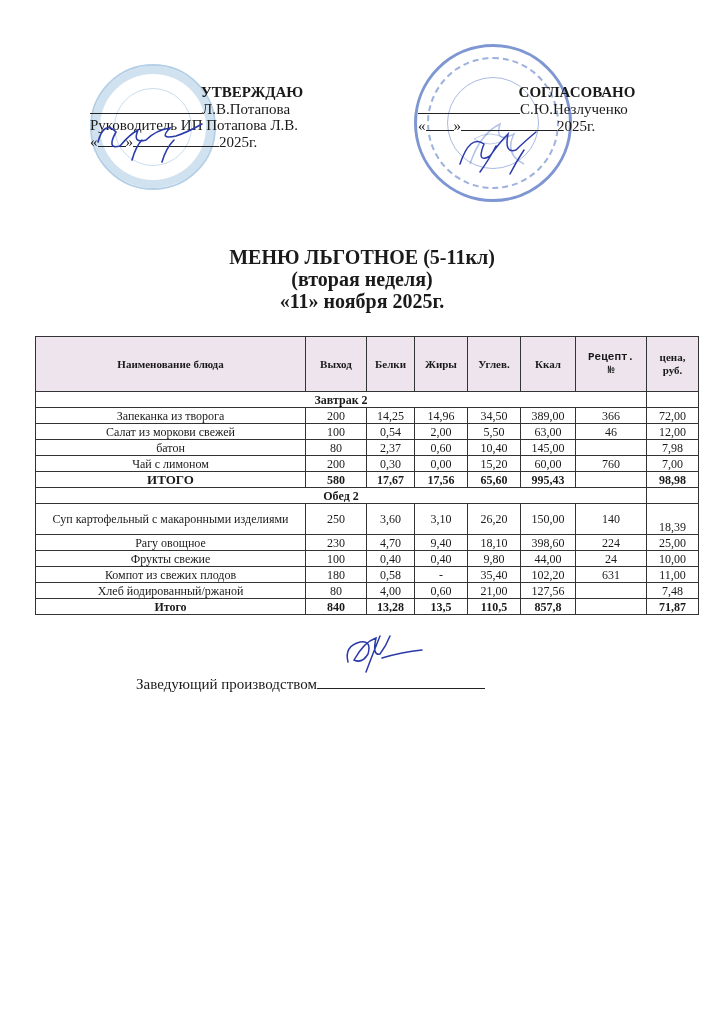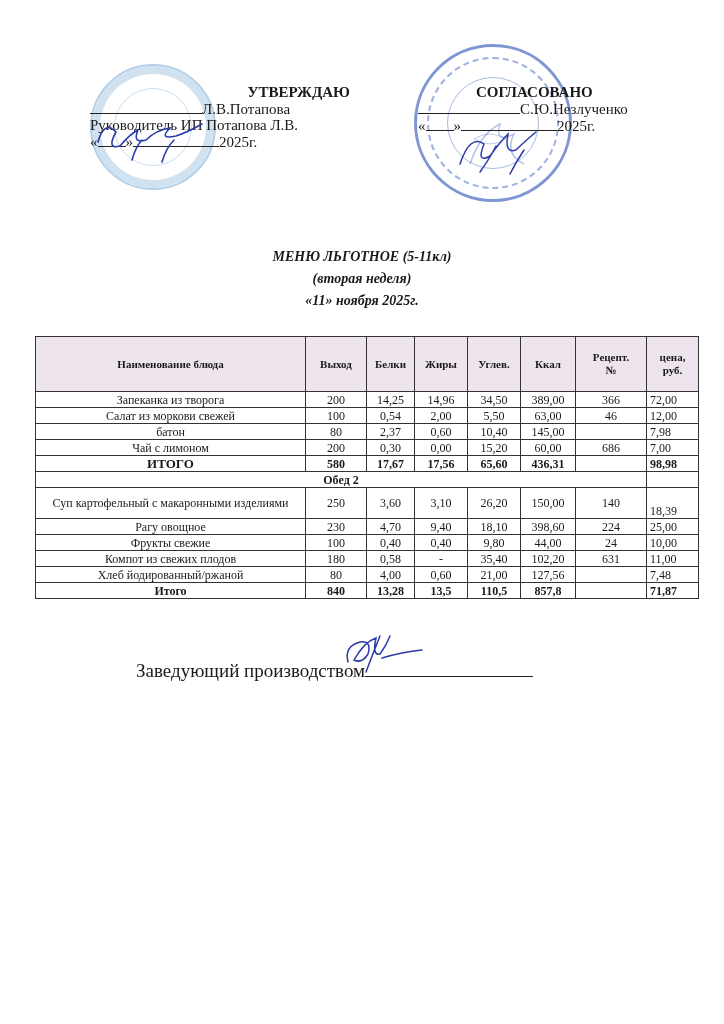--- a/index.html
+++ b/index.html
@@ -50,37 +50,36 @@
       font-size: 15px;
       line-height: 16px;
     }
     .approve-block { left: 90px; top: 84px; width: 260px; }
     .agree-block { left: 418px; top: 84px; width: 260px; }
     .block-title {
       font-weight: bold;
       text-align: center;
       display: block;
     }
-    .approve-block .block-title { padding-left: 20px; text-align: right; margin-left: 44px; }
-    .agree-block .block-title { text-align: left; margin-left: 58px; }
+    .approve-block .block-title { padding-left: 20px; text-align: center; margin-left: 44px; }
+    .agree-block .block-title { text-align: center; margin-left: 58px; }
     .line { display: block; white-space: nowrap; }
     .underline {
       display: inline-block;
       border-bottom: 1px solid #222;
       height: 13px;
       vertical-align: baseline;
     }
     .titles {
       position: absolute;
       left: 0; width: 724px;
       top: 246px;
       text-align: center;
       font-weight: bold;
-      font-size: 14px;
-      font-style: italic;
+      font-size: 20px;
     }
     .titles div { height: 22px; line-height: 22px; }
     table.menu {
       position: absolute;
       left: 35px; top: 336px;
       width: 663px;
       border-collapse: collapse;
       font-size: 12px;
       table-layout: fixed;
       border-radius: 15px;
@@ -93,34 +92,34 @@
     }
     table.menu th {
       background: #ede4ee;
       font-weight: bold;
       font-size: 11px;
       text-align: center;
       height: 30px;
       line-height: 13px;
     }
     table.menu td.num { text-align: center; }
-    table.menu td.price { text-align: left; }
+    table.menu td.price { text-align: center; }
     table.menu td.section {
       text-align: center;
       font-weight: bold;
     }
     table.menu tr.total td { font-weight: bold; }
     table.menu tr.total td.name-total-caps { font-size: 13px; }
     table.menu tr.tall td { height: 30px; }
     table.menu tr.tall td.price { vertical-align: bottom; }
     table.menu td.name { text-align: center; }
     .footer {
       position: absolute;
-      left: 136px; top: 660px;
-      font-size: 19px;
+      left: 136px; top: 675px;
+      font-size: 15px;
       white-space: nowrap;
     }
   </style>
 </head>
 <body>
 
 <div class="stamp stamp-left"></div>
 <div class="stamp stamp-right">
   <svg width="152" height="152" viewBox="0 0 152 152" style="position:absolute;left:-3px;top:-3px;">
     <path d="M56 120 q10 -30 30 -40 q-6 20 14 10 q-10 20 10 30" fill="none" stroke="rgba(40,80,180,0.35)" stroke-width="1.5"></path>
@@ -174,26 +173,30 @@
     <col style="width:52px">
   </colgroup>
   <thead>
     <tr>
       <th>Наименование блюда</th>
       <th>Выход</th>
       <th>Белки</th>
       <th style="padding:12px 10px;">Жиры</th>
       <th>Углев.</th>
       <th>Ккал</th>
-      <th style="padding:0 12px;">Рецепт. №</th>
+      <th style="padding:0 12px;font-family:Liberation Mono, monospace;">Рецепт. №</th>
       <th>цена, руб.</th>
     </tr>
   </thead>
   <tbody>
 
+    <tr>
+      <td class="section" colspan="7">Завтрак 2</td>
+      <td></td>
+    </tr>
     <tr>
       <td class="name">Запеканка из творога</td>
       <td class="num">200</td>
       <td class="num">14,25</td>
       <td class="num">14,96</td>
       <td class="num">34,50</td>
       <td class="num">389,00</td>
       <td class="num">366</td>
       <td class="price">72,00</td>
     </tr>
@@ -217,30 +220,30 @@
       <td class="num"></td>
       <td class="price">7,98</td>
     </tr>
     <tr>
       <td class="name">Чай с лимоном</td>
       <td class="num">200</td>
       <td class="num">0,30</td>
       <td class="num">0,00</td>
       <td class="num">15,20</td>
       <td class="num">60,00</td>
-      <td class="num">686</td>
+      <td class="num">760</td>
       <td class="price">7,00</td>
     </tr>
     <tr class="total">
       <td class="name name-total-caps">ИТОГО</td>
       <td class="num">580</td>
       <td class="num">17,67</td>
       <td class="num">17,56</td>
       <td class="num">65,60</td>
-      <td class="num">436,31</td>
+      <td class="num">995,43</td>
       <td class="num"></td>
       <td class="price">98,98</td>
     </tr>
 
     <tr>
       <td class="section" colspan="7">Обед 2</td>
       <td></td>
     </tr>
     <tr class="tall">
       <td class="name">Суп картофельный  с макаронными изделиями</td>

